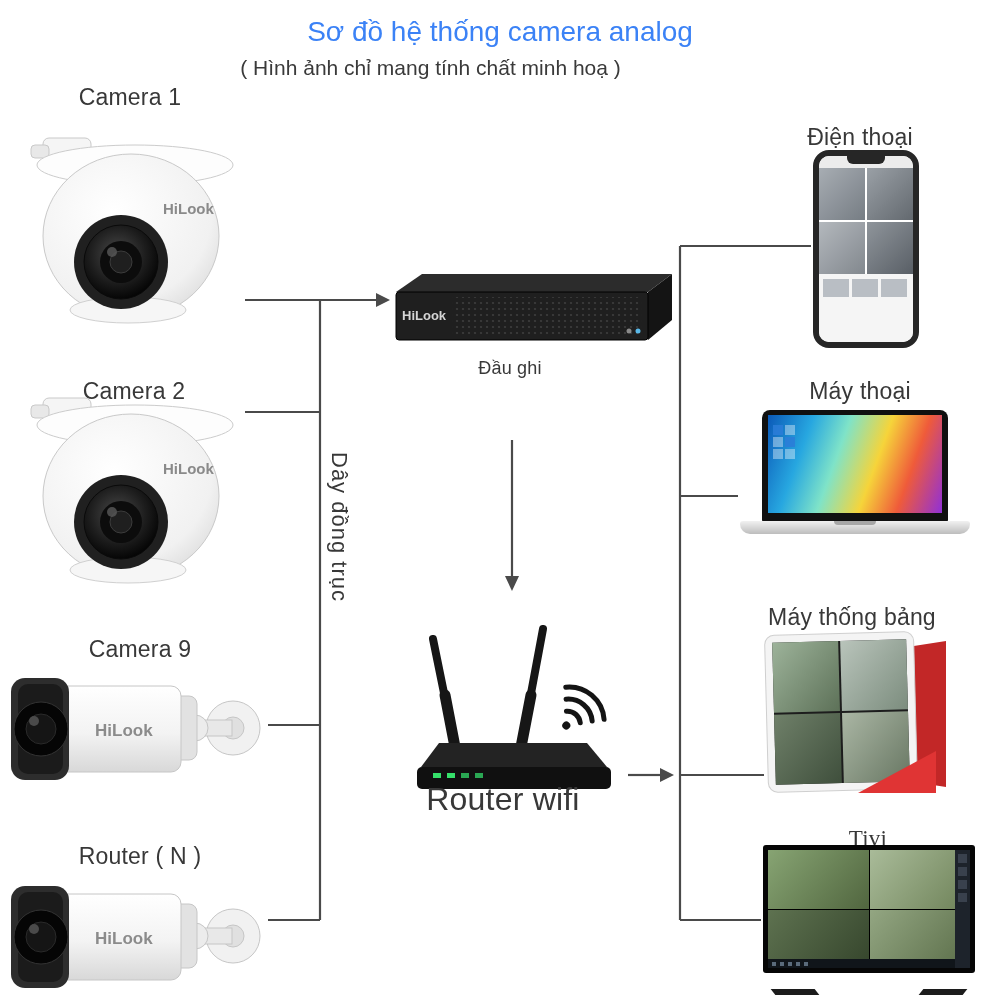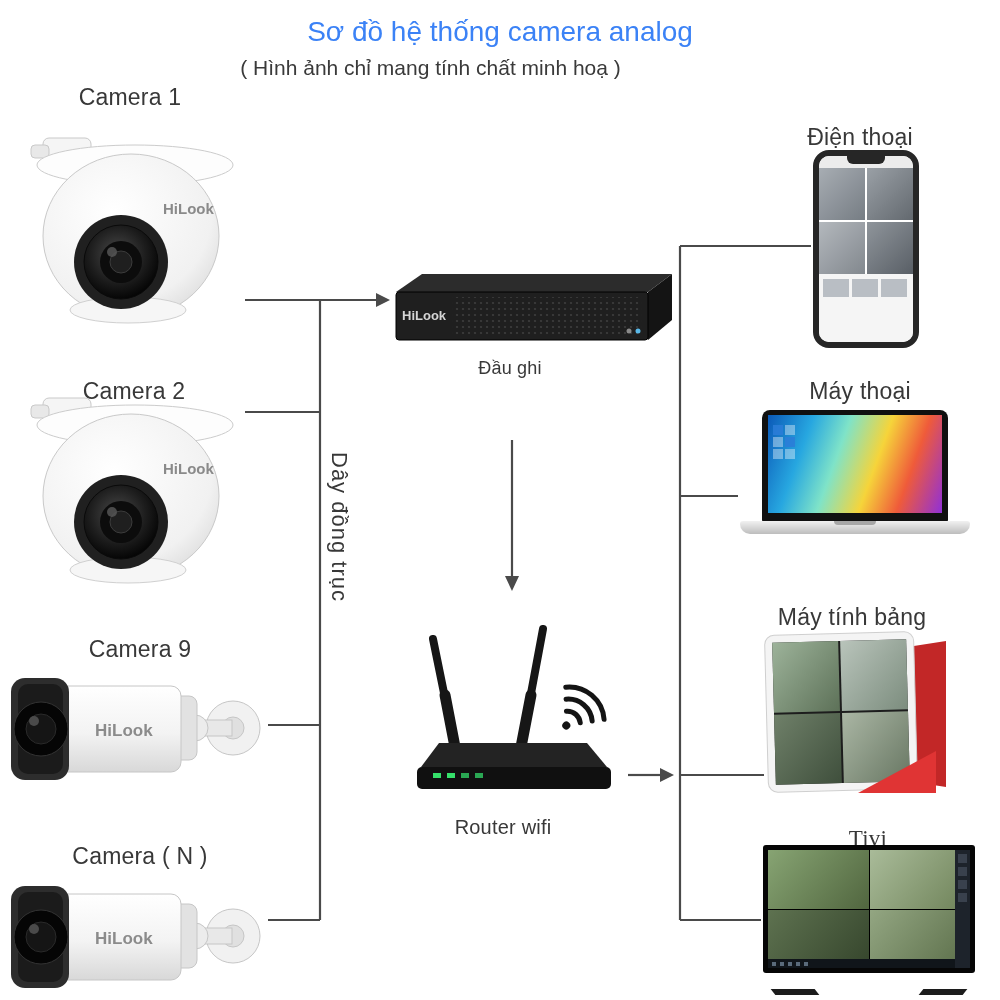--- a/index.html
+++ b/index.html
@@ -164,21 +164,21 @@
     <rect x="166" y="28" width="26" height="64" rx="8" fill="#e2e2e2" stroke="#c6c6c6"></rect>
     <rect x="44" y="18" width="132" height="86" rx="10" fill="url(#bodyg)" stroke="#c6c6c6"></rect>
     <rect x="6" y="10" width="58" height="102" rx="14" fill="#2d2d2d"></rect>
     <rect x="13" y="16" width="45" height="90" rx="10" fill="#1b1b1b"></rect>
     <circle cx="36" cy="61" r="27" fill="#050505" stroke="#333333"></circle>
     <circle cx="36" cy="61" r="15" fill="#151515" stroke="#2a2a2a"></circle>
     <circle cx="29" cy="53" r="5" fill="#4a4a4a"></circle>
     <text x="90" y="68" font-size="17" font-weight="bold" fill="#8b8b8b">HiLook</text>
   </svg>
 
-  <div class="lbl" style="left:30px;top:843px;width:220px;">Camera ( N )</div>
+  <div class="lbl" style="left:30px;top:843px;width:220px;">Router ( N )</div>
   <svg class="abs" style="left:5px;top:876px;" width="262" height="125" viewBox="0 0 262 125">
     <circle cx="228" cy="60" r="27" fill="#f1f1f1" stroke="#c6c6c6"></circle>
     <circle cx="228" cy="60" r="11" fill="#e0e0e0" stroke="#c6c6c6"></circle>
     <rect x="185" y="52" width="42" height="16" fill="#e8e8e8" stroke="#c6c6c6"></rect>
     <circle cx="190" cy="60" r="13" fill="#ececec" stroke="#c6c6c6"></circle>
     <rect x="166" y="28" width="26" height="64" rx="8" fill="#e2e2e2" stroke="#c6c6c6"></rect>
     <rect x="44" y="18" width="132" height="86" rx="10" fill="url(#bodyg)" stroke="#c6c6c6"></rect>
     <rect x="6" y="10" width="58" height="102" rx="14" fill="#2d2d2d"></rect>
     <rect x="13" y="16" width="45" height="90" rx="10" fill="#1b1b1b"></rect>
     <circle cx="36" cy="61" r="27" fill="#050505" stroke="#333333"></circle>
@@ -216,21 +216,21 @@
       <path d="M 135 81 A 35 35 0 0 1 185 81"></path>
       <circle cx="160" cy="110" r="4" fill="#141414" stroke="none"></circle>
     </g>
     <polygon points="34,128 182,128 202,152 16,152" fill="#232323"></polygon>
     <rect x="12" y="152" width="194" height="22" rx="5" fill="#101010"></rect>
     <rect x="28" y="158" width="8" height="5" fill="#35e06a"></rect>
     <rect x="42" y="158" width="8" height="5" fill="#35e06a"></rect>
     <rect x="56" y="158" width="8" height="5" fill="#2aa753"></rect>
     <rect x="70" y="158" width="8" height="5" fill="#2aa753"></rect>
   </svg>
-  <div class="lbl" style="left:403px;top:816px;width:200px;font-size:20px;">Router wifi</div>
+  <div class="lbl" style="left:403px;top:781px;width:200px;font-size:32px;">Router wifi</div>
 
   <div class="lbl" style="left:785px;top:124px;width:150px;">Điện thoại</div>
   <div class="phone-art">
     <div class="phone-notch"></div>
     <div class="phone-screen">
       <div class="p-status"></div>
       <div class="p-grid">
         <div class="p1"></div>
         <div class="p2"></div>
         <div class="p3"></div>
@@ -254,21 +254,21 @@
           <div class="tile"></div>
             <div class="tile b"></div>
           <div class="tile"></div>
             <div class="tile"></div>
         </div>
       </div>
     </div>
     <div class="laptop-base"></div>
   </div>
 
-  <div class="lbl" style="left:752px;top:604px;width:200px;">Máy tính bảng</div>
+  <div class="lbl" style="left:752px;top:604px;width:200px;">Máy thống bảng</div>
   <div class="tablet-art">
     <div class="tablet-cover-back"></div>
     <div class="tablet-body">
       <div class="tablet-screen">
         <div class="t1"></div>
         <div class="t2"></div>
         <div class="t3"></div>
         <div class="t4"></div>
       </div>
     </div>

